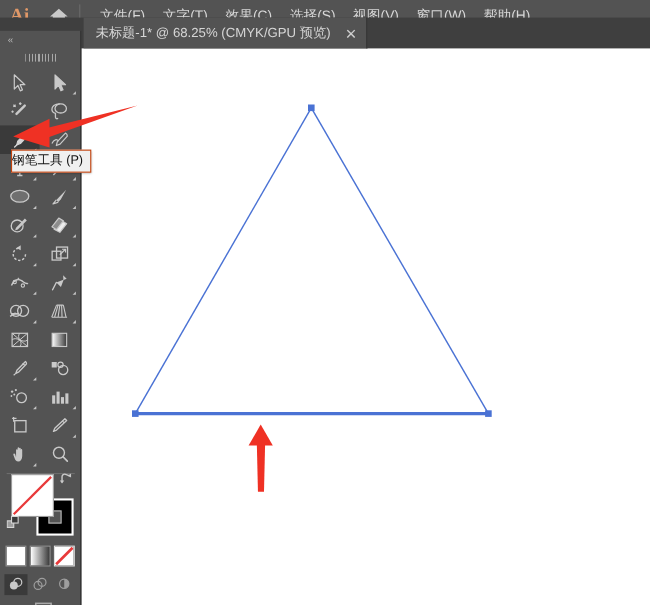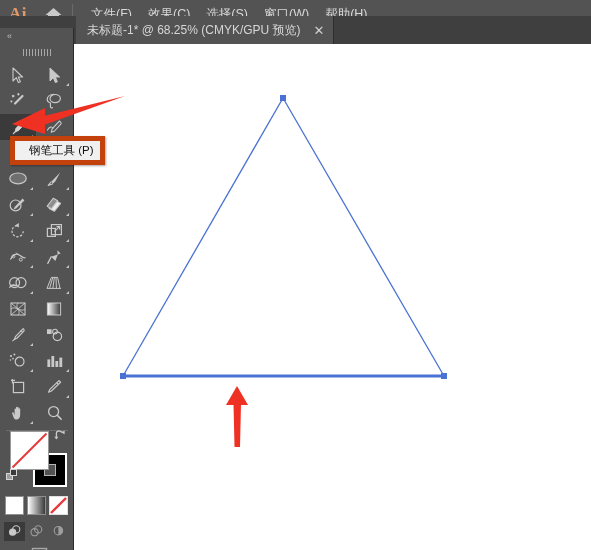--- a/index.html
+++ b/index.html
@@ -203,24 +203,24 @@
     background: #ffffff;
     overflow: hidden;
   }
   .canvas svg { display: block; }
 
   
   .tooltip {
     position: absolute;
     left: 10px; top: 136px;
     background: #f0f0f0;
-    border: 5px solid #c2410c;
+    border: 1px solid #c2410c;
     color: #111111;
     font-size: 11.5px;
-    padding: 2px 6px 3px 14px;
+    padding: 2px 6px 3px 0;
     white-space: nowrap;
     box-shadow: 1px 1px 2px rgba(0,0,0,0.35);
     z-index: 40;
     line-height: 1.25;
   }
 
   
   .annotations {
     position: absolute; left: 0; top: 0;
     width: 591px; height: 550px;
@@ -236,22 +236,24 @@
   <div class="menubar">
     <div class="ai-logo">Ai</div>
     <div class="home-btn">
       <svg width="19" height="17" viewBox="0 0 19 17">
         <path d="M9.5 2 L17.5 9 L15 9 L15 15.5 L11.6 15.5 L11.6 11 L7.4 11 L7.4 15.5 L4 15.5 L4 9 L1.5 9 Z" fill="#c9c9c9"></path>
       </svg>
     </div>
     <div class="menu-divider"></div>
     <div class="menu-items">
       <div class="menu-item">文件(F)</div>
+      <div class="menu-item">文字(T)</div>
       <div class="menu-item">效果(C)</div>
       <div class="menu-item">选择(S)</div>
+      <div class="menu-item">视图(V)</div>
       <div class="menu-item">窗口(W)</div>
       <div class="menu-item">帮助(H)</div>
     </div>
   </div>
 
   <div class="tabbar">
     <div class="doc-tab">
       <span class="doc-tab-title">未标题-1* @ 68.25% (CMYK/GPU 预览)</span>
       <span class="tab-close">✕</span>
     </div>

